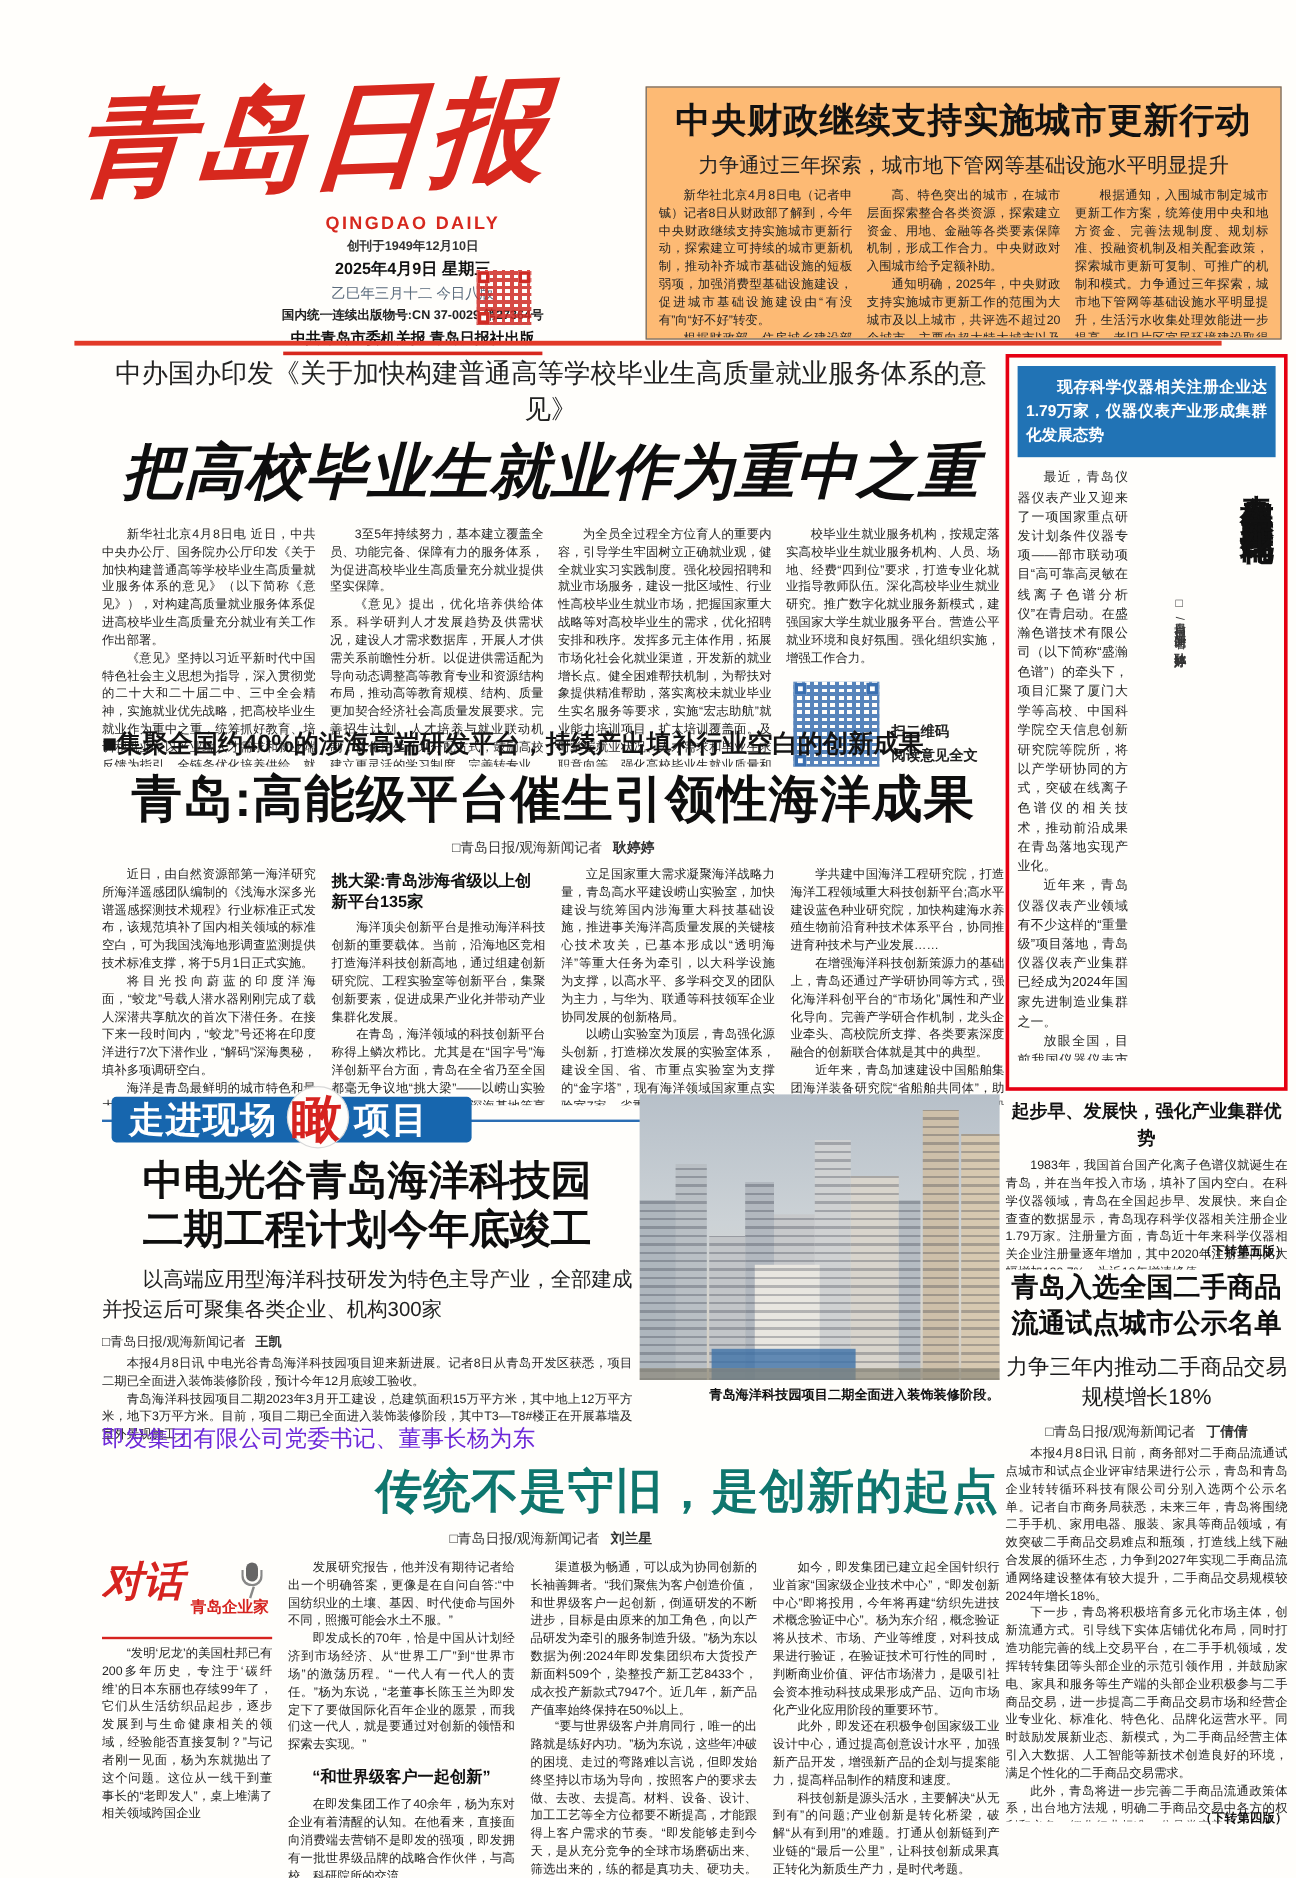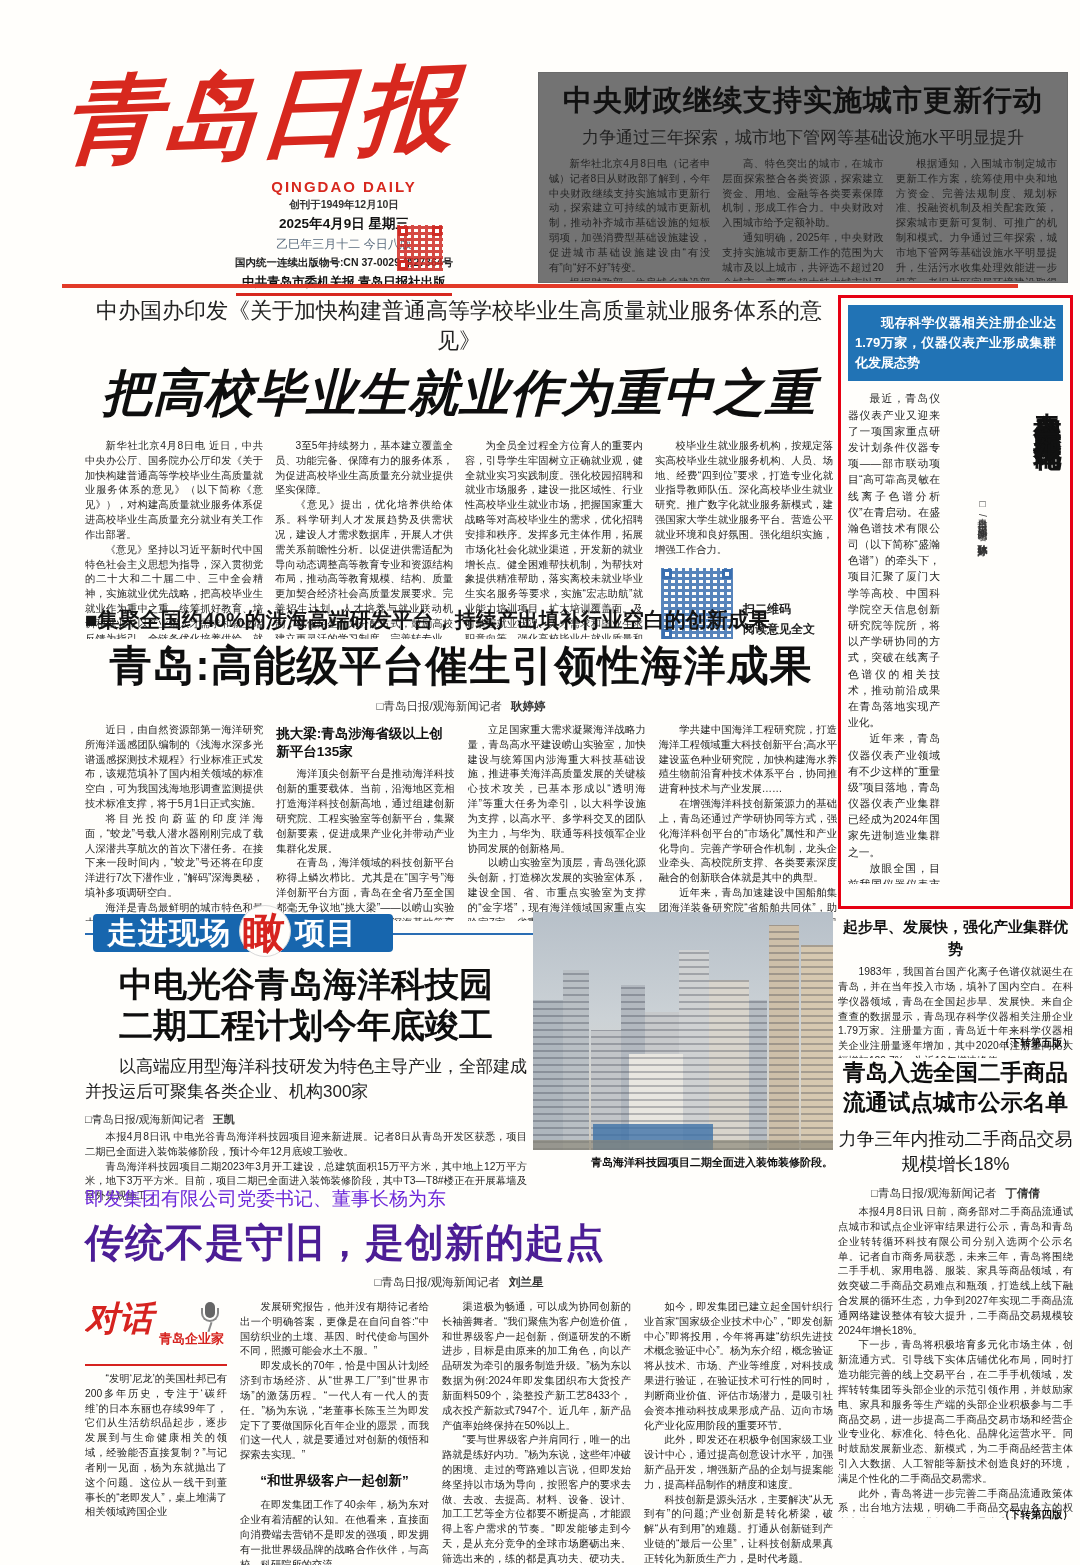--- a/index.html
+++ b/index.html
@@ -22,21 +22,21 @@
   .qr { position:relative; overflow:hidden; }
   .qr-grid { position:absolute; inset:0;
      background-image:repeating-linear-gradient(0deg, var(--qc) 0 3px, transparent 3px 6px),
                       repeating-linear-gradient(90deg, var(--qc) 0 3px, transparent 3px 7px);
      opacity:.85; }
   .qr .fid { position:absolute; width:10px; height:10px; border:3px solid var(--qc); background:#fff; }
   .qr .f1{ left:1px; top:1px; } .qr .f2{ right:1px; top:1px; } .qr .f3{ left:1px; bottom:1px; }
   .qr-mast { position:absolute; left:397px; top:225px; width:46px; height:46px; --qc:#cf2b25; }
 
   
-  .tr-box { position:absolute; left:538px; top:72px; width:530px; height:211px; border:1.5px solid #6b6b6b; padding:8px 10px 6px; background:#737373; }
+  .tr-box { position:absolute; left:538px; top:72px; width:530px; height:211px; border:1.5px solid #6b6b6b; padding:8px 10px 6px; background:#fdba74; }
   .tr-head { text-align:center; font-size:29px; font-weight:900; letter-spacing:1px; color:#111; }
   .tr-sub { text-align:center; font-size:17px; margin-top:5px; color:#222; }
   .cols { display:flex; gap:12px; }
   .col { flex:1; overflow:hidden; }
   .bodytext { font-size:10.3px; line-height:1.44; text-align:justify; color:#252525; }
   .bodytext p { text-indent:2em; }
   .tr-box .cols { margin-top:8px; height:124px; }
 
   .red-rule { position:absolute; left:62px; top:284px; width:956px; height:4px; background:#e23a28; }
 
@@ -100,21 +100,21 @@
   
   .second { position:absolute; left:838px; top:1058px; width:235px; height:460px; overflow:hidden; }
   .second h1 { text-align:center; font-size:22.5px; font-weight:900; line-height:1.35; color:#0e0e0e; }
   .second h2 { text-align:center; font-size:18px; font-weight:500; line-height:1.4; margin-top:8px; color:#1a1a1a; }
   .second .byline { margin:9px 0 4px; }
   .second-turn { position:absolute; left:838px; top:1508px; width:235px; }
 
   
   .jifa { position:absolute; left:85px; top:1186px; width:748px; }
   .jifa-kicker { text-align:left; font-size:19px; font-weight:400; color:#6d28d9; }
-  .jifa-head { text-align:left; font-size:39px; font-weight:900; letter-spacing:1px; color:#4c1d95; margin-top:4px; }
+  .jifa-head { text-align:right; font-size:39px; font-weight:900; letter-spacing:1px; color:#0f766e; margin-top:4px; }
   .jifa .cols { margin-top:10px; height:268px; gap:13px; }
   .col-narrow { flex:0 0 142px; overflow:hidden; }
   .dlg-banner { position:relative; height:66px; margin-bottom:6px; border-bottom:2px solid #d6231f; }
   .dlg-title { font-family:"DejaVu Serif", serif; font-size:34px; font-weight:900; font-style:italic; color:#d6231f; line-height:1.1; }
   .dlg-sub { position:absolute; left:74px; top:30px; font-size:13px; font-weight:bold; color:#d6231f; }
   .mic { position:absolute; right:6px; top:2px; width:22px; height:34px; }
   .mic .head { position:absolute; left:6px; top:0; width:10px; height:16px; background:#666; border-radius:5px; }
   .mic .arc { position:absolute; left:2px; top:6px; width:18px; height:14px; border:2px solid #888; border-top:none; border-radius:0 0 10px 10px; }
   .mic .stem { position:absolute; left:10px; top:20px; width:2px; height:10px; background:#888; transform:rotate(18deg); }
   .quote-sub { text-align:center; font-weight:900; font-size:13.5px; margin:8px 0; color:#111; }

